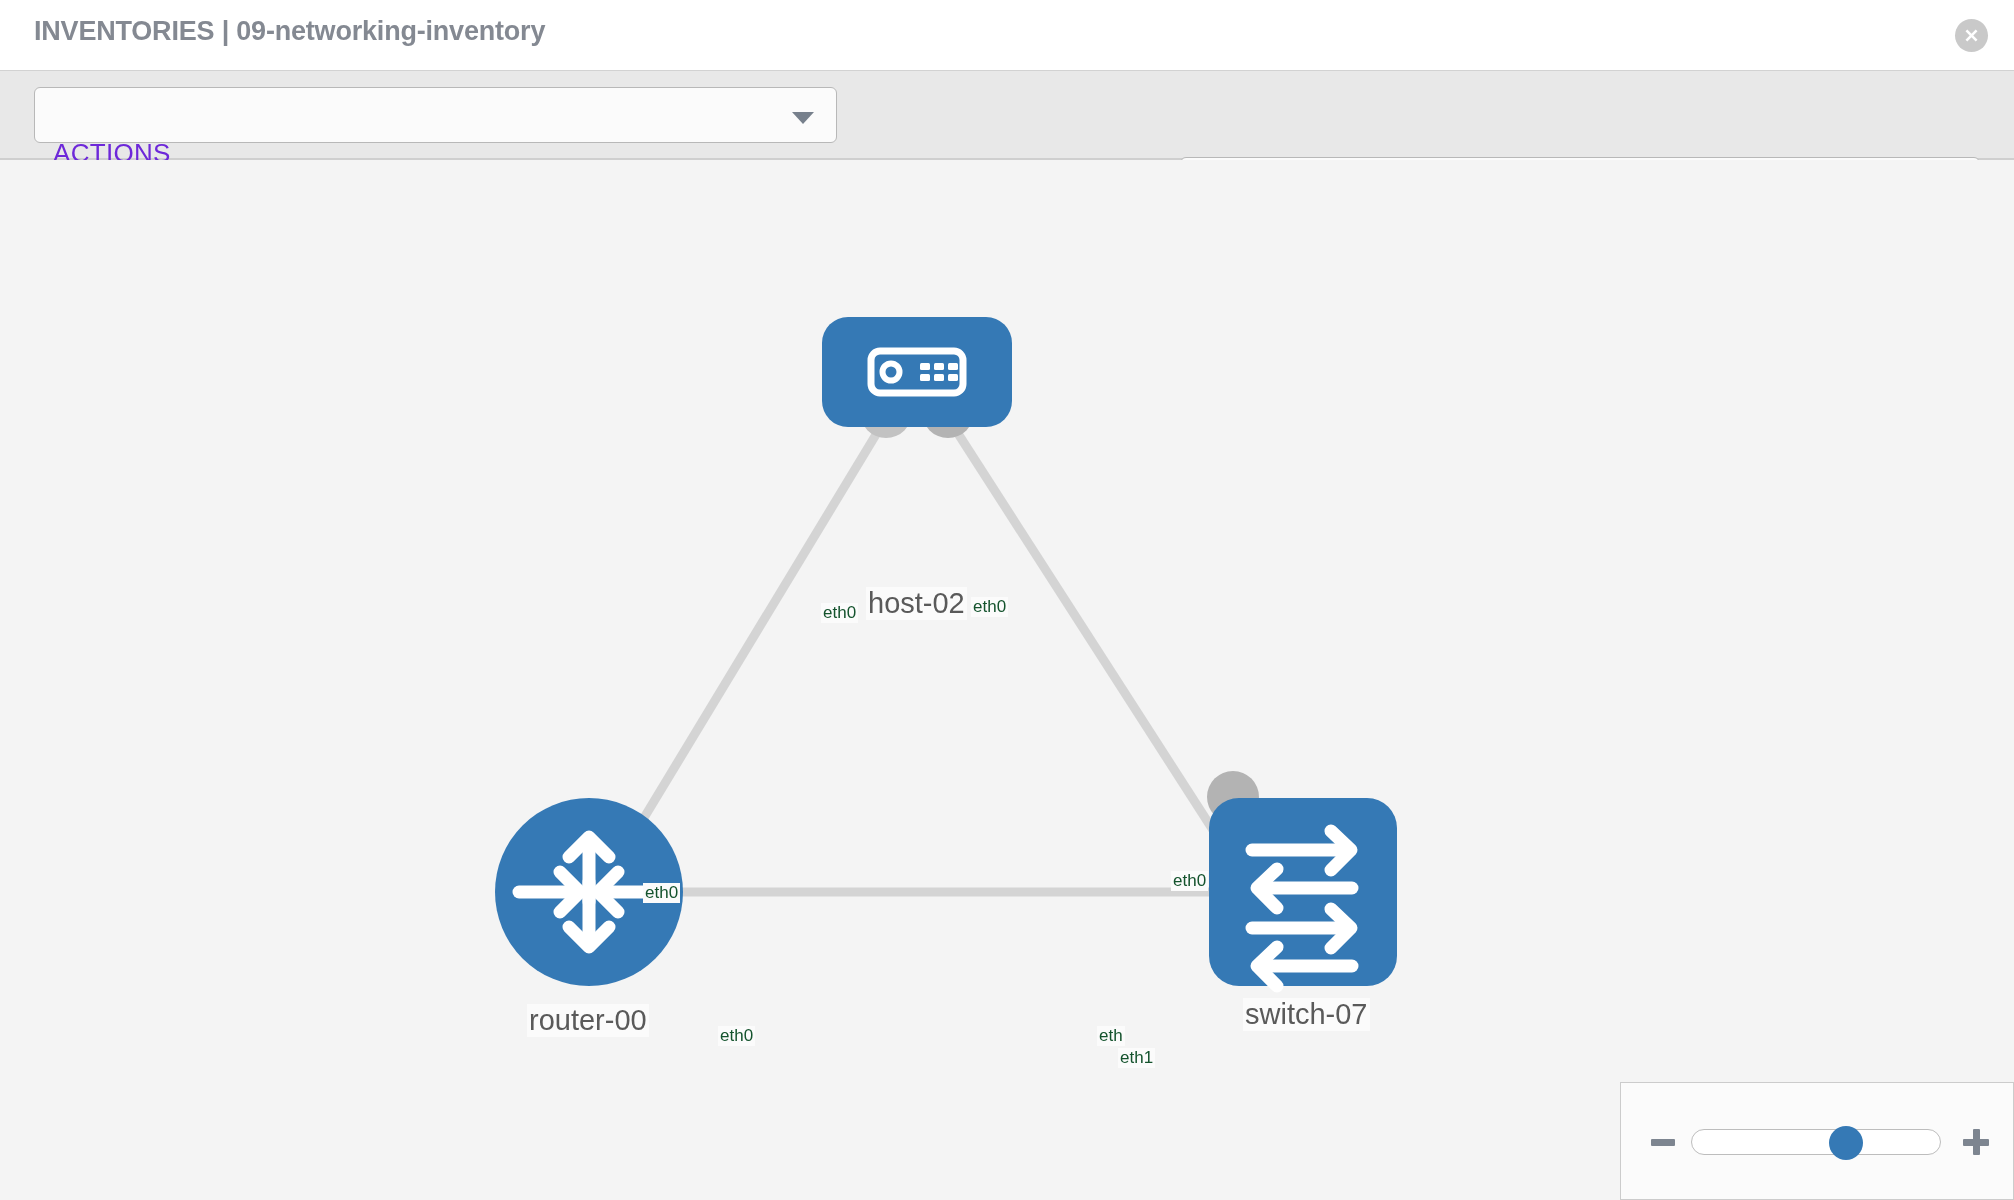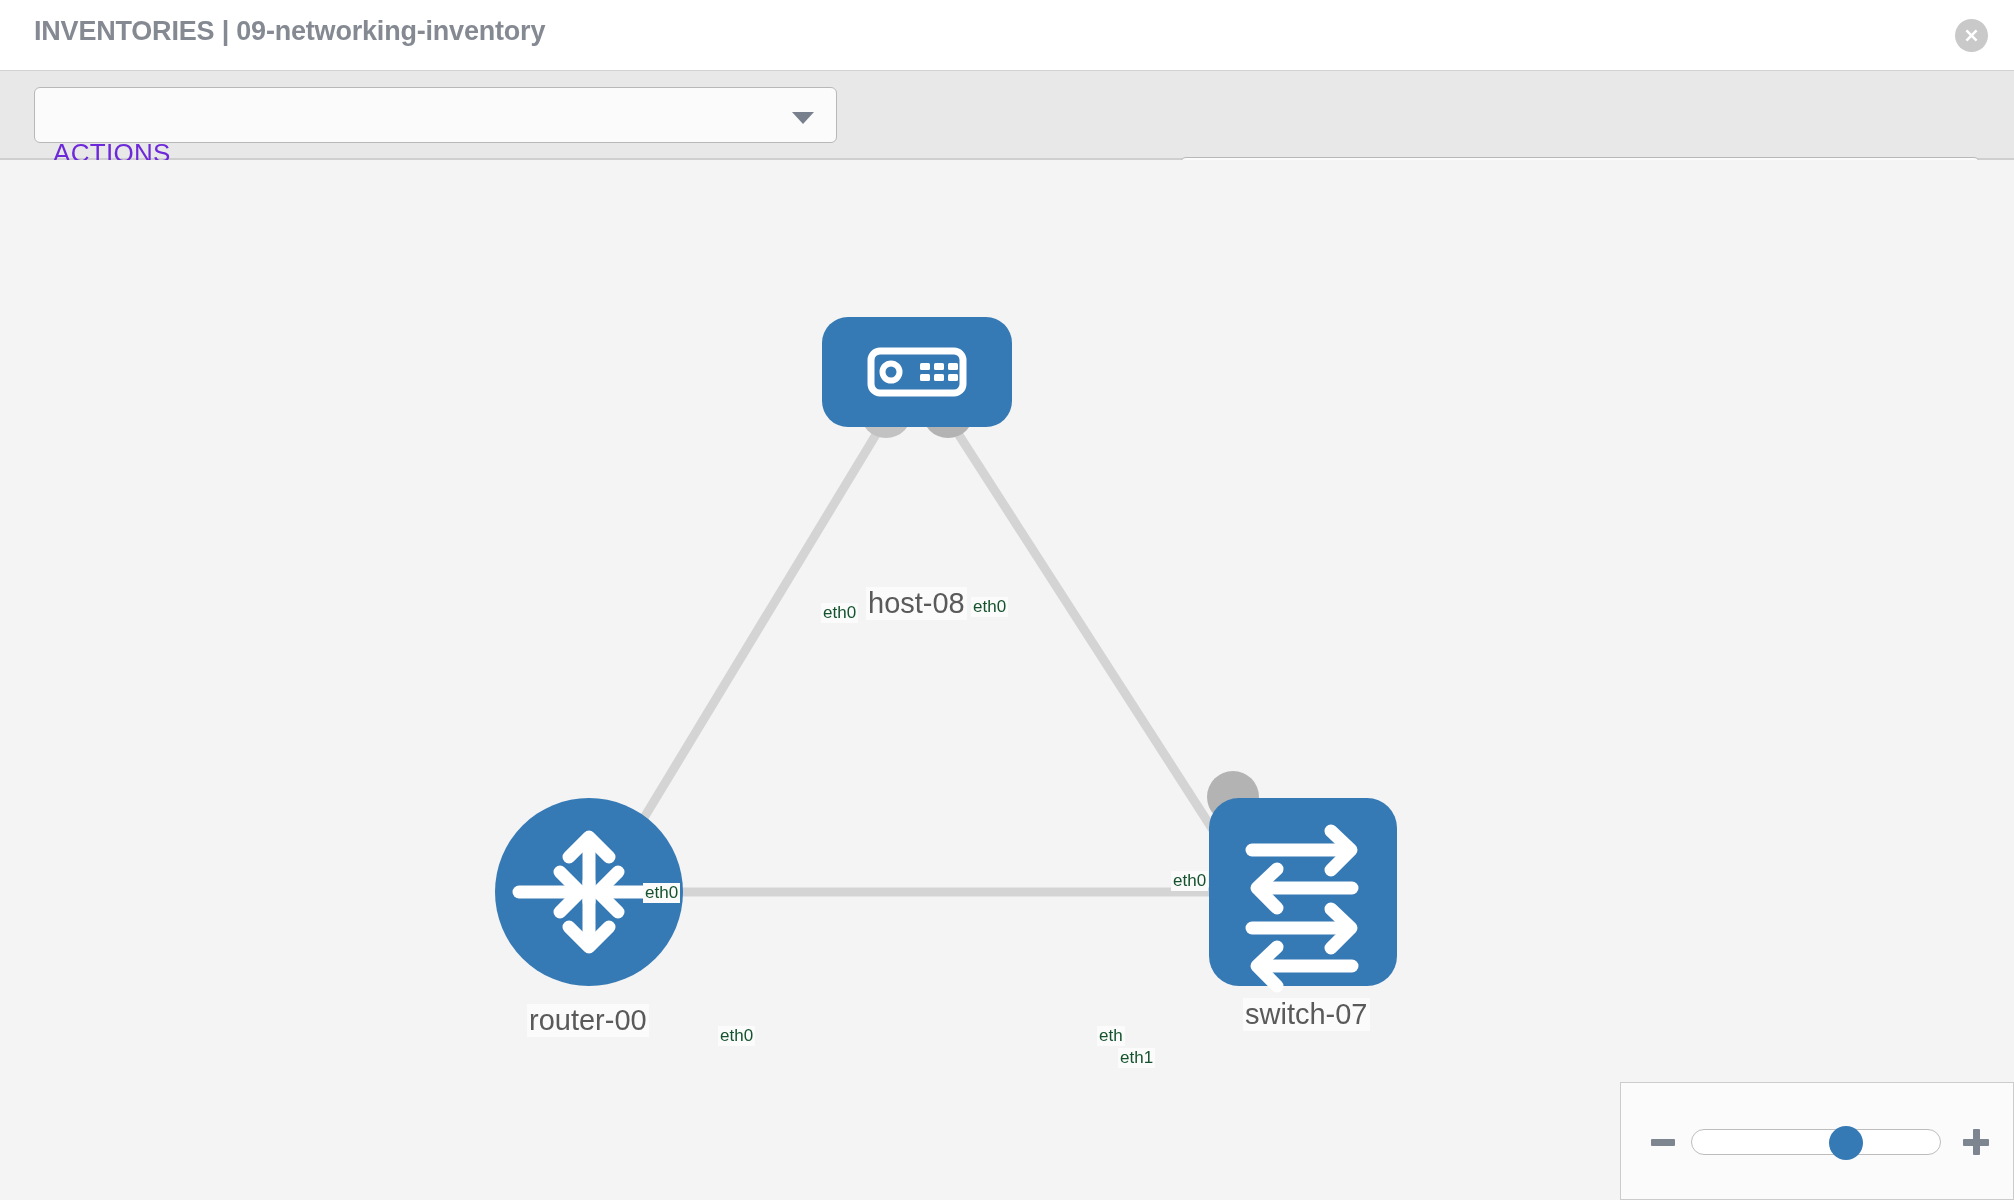--- a/index.html
+++ b/index.html
@@ -244,21 +244,21 @@
 
           <line x1="1252" y1="768" x2="1350" y2="768"></line>
           <polyline points="1331,749 1351,768 1331,788"></polyline>
 
           <line x1="1352" y1="806" x2="1258" y2="806"></line>
           <polyline points="1277,787 1257,806 1277,826"></polyline>
         </g>
       </g>
     </svg>
 
-    <div class="node-label" style="left:866px; top:427px;">host-08</div>
+    <div class="node-label" style="left:866px; top:427px;">host-02</div>
     <div class="node-label" style="left:527px; top:796px;margin-top:48px;">router-00</div>
     <div class="node-label" style="left:1243px; top:838px;">switch-07</div>
 
     <div class="iface-label" style="left:821px; top:443px;">eth0</div>
     <div class="iface-label" style="left:971px; top:437px;">eth0</div>
     <div class="iface-label" style="left:643px; top:723px;">eth0</div>
     <div class="iface-label" style="left:1171px; top:711px;">eth0</div>
     <div class="iface-label" style="left:718px; top:866px;">eth0</div>
     <div class="iface-label" style="left:1097px; top:866px;">eth</div>
     <div class="iface-label" style="left:1118px; top:888px;">eth1</div>

